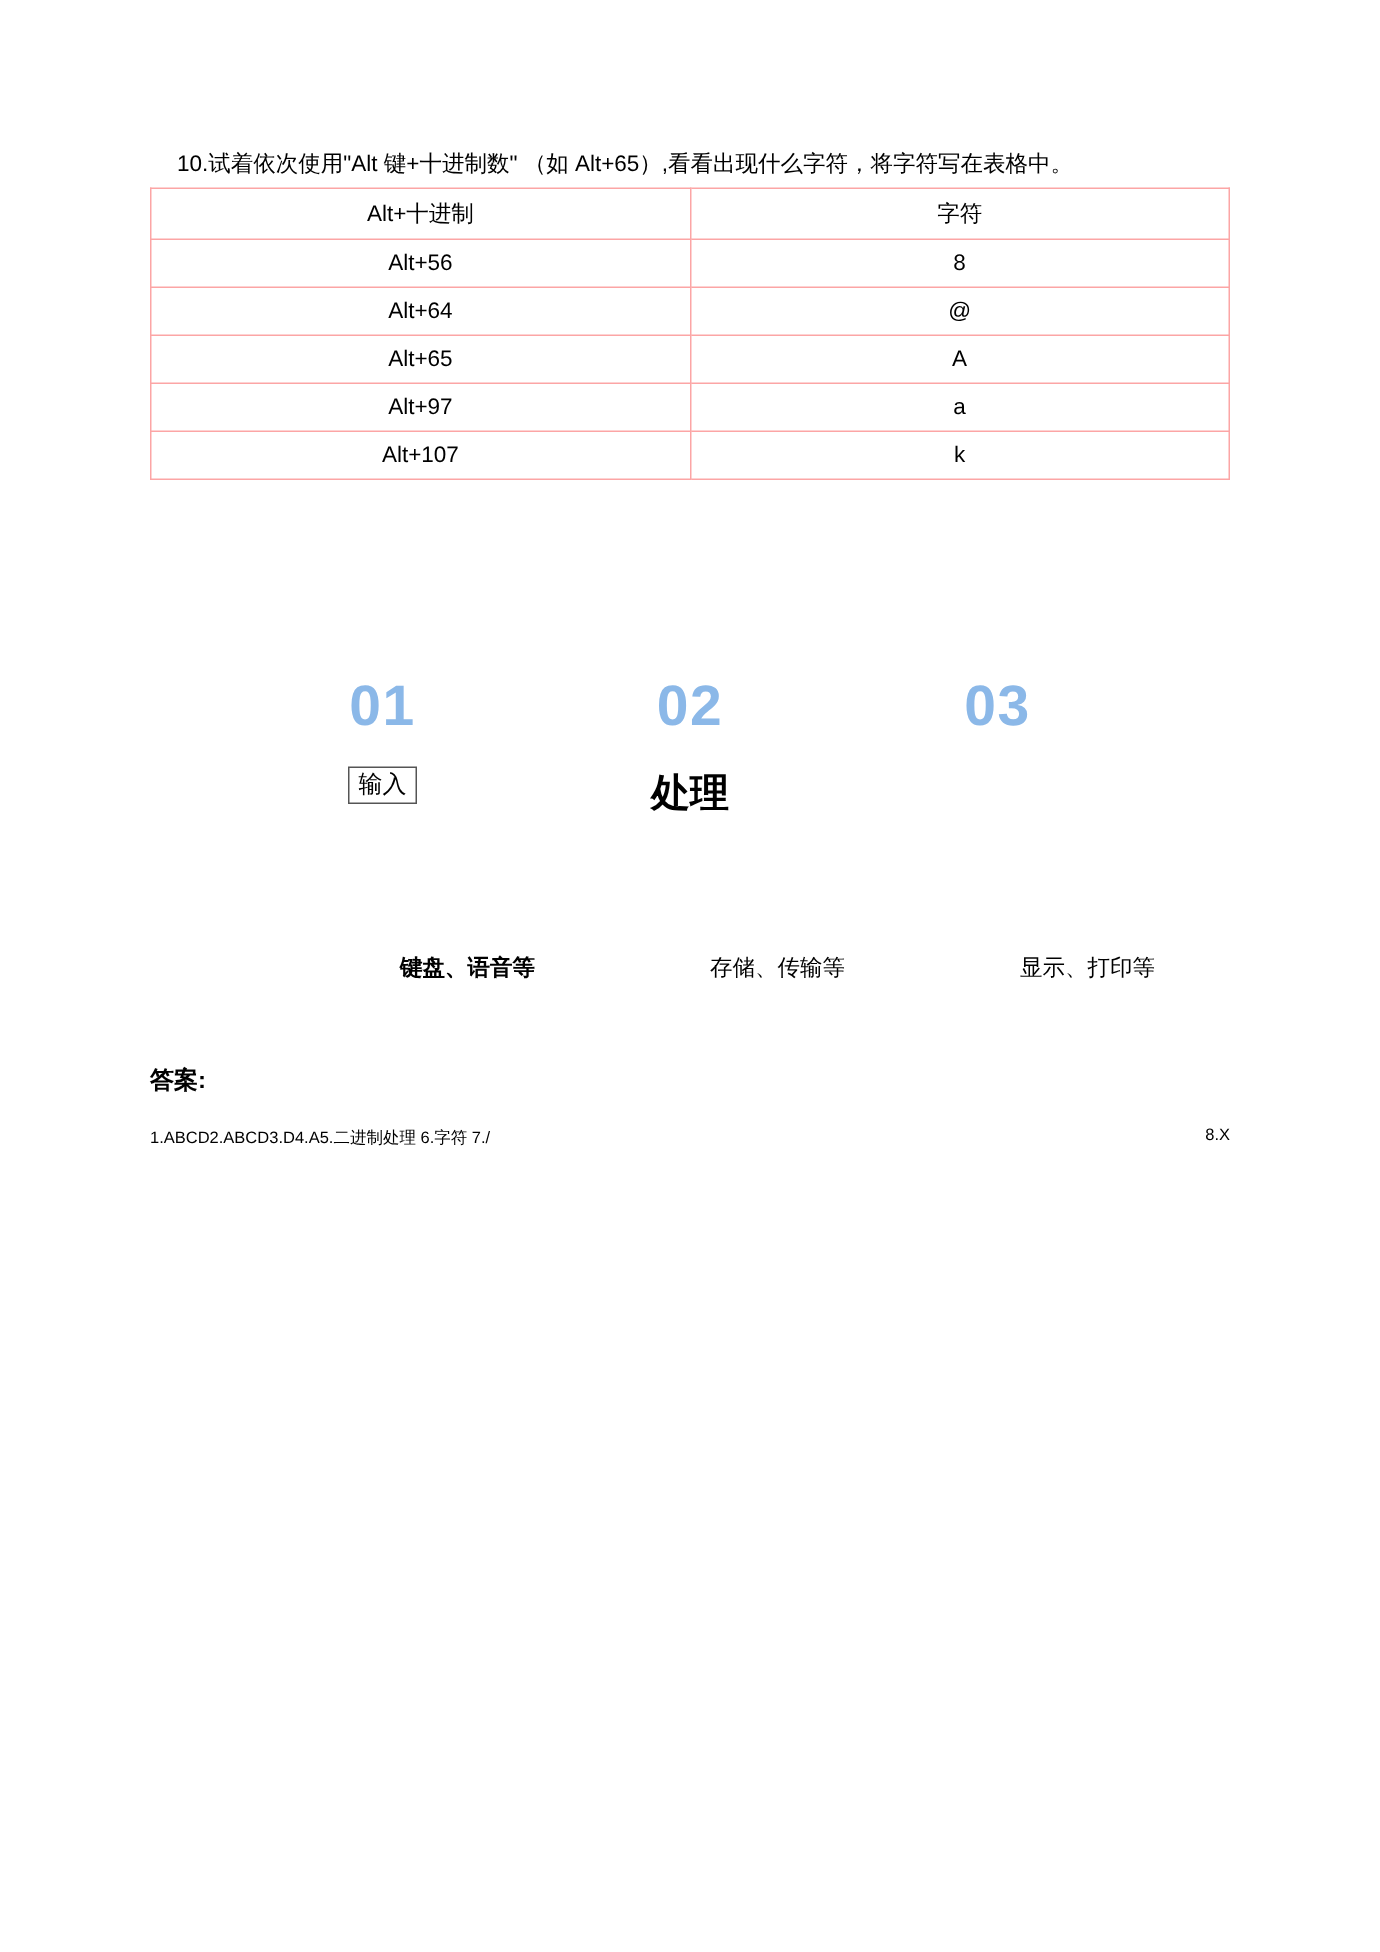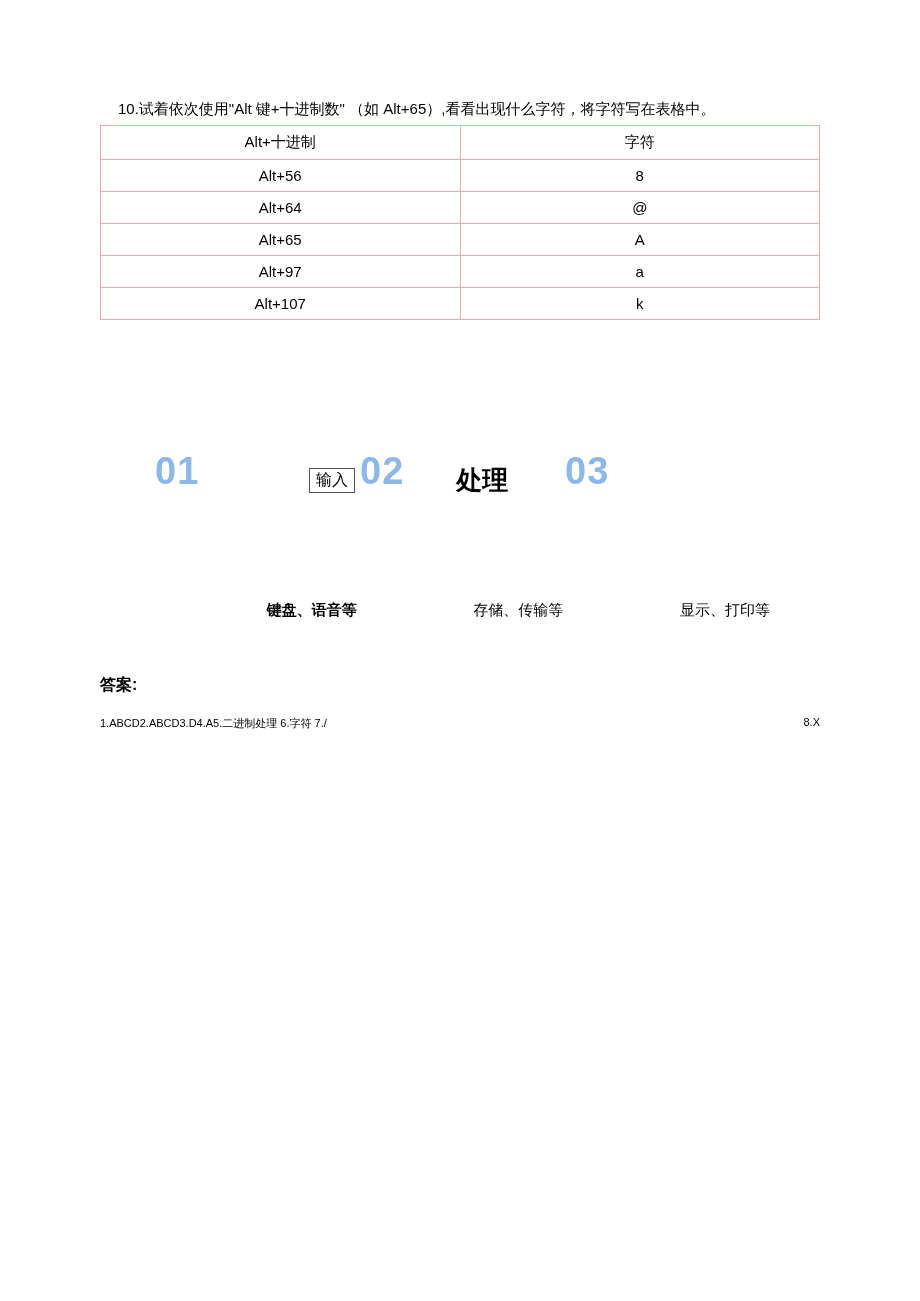--- a/index.html
+++ b/index.html
@@ -30,21 +30,21 @@
       font-size: 15px;
     }
     .diagram {
       margin-top: 130px;
       display: flex;
       justify-content: space-between;
       padding: 0 55px;
     }
     .step {
       display: flex;
-      flex-direction: row;
+      flex-direction: column;
       align-items: center;
       width: 200px;
     }
     .step-num {
       font-size: 38px;
       font-weight: 900;
       color: #8bb8e8;
       font-family: Arial, sans-serif;
       letter-spacing: 1px;
       margin-bottom: 18px;
@@ -81,21 +81,21 @@
       margin-top: 55px;
       font-family: "Microsoft YaHei", sans-serif;
     }
     .answers-line {
       margin-top: 20px;
       font-size: 11px;
       display: flex;
       justify-content: space-between;
     }
     .label-row { width:100%; display:flex; }
-    .label-row.left { justify-content:flex-end; padding-left:0; }
+    .label-row.left { justify-content:center; padding-left:0; }
     .label-row.center { justify-content:center; }
   </style>
 </head>
 <body>
 
 <div class="question-text">10.试着依次使用"Alt 键+十进制数" （如 Alt+65）,看看出现什么字符，将字符写在表格中。</div>
 
 <table class="data">
   <thead>
     <tr>

